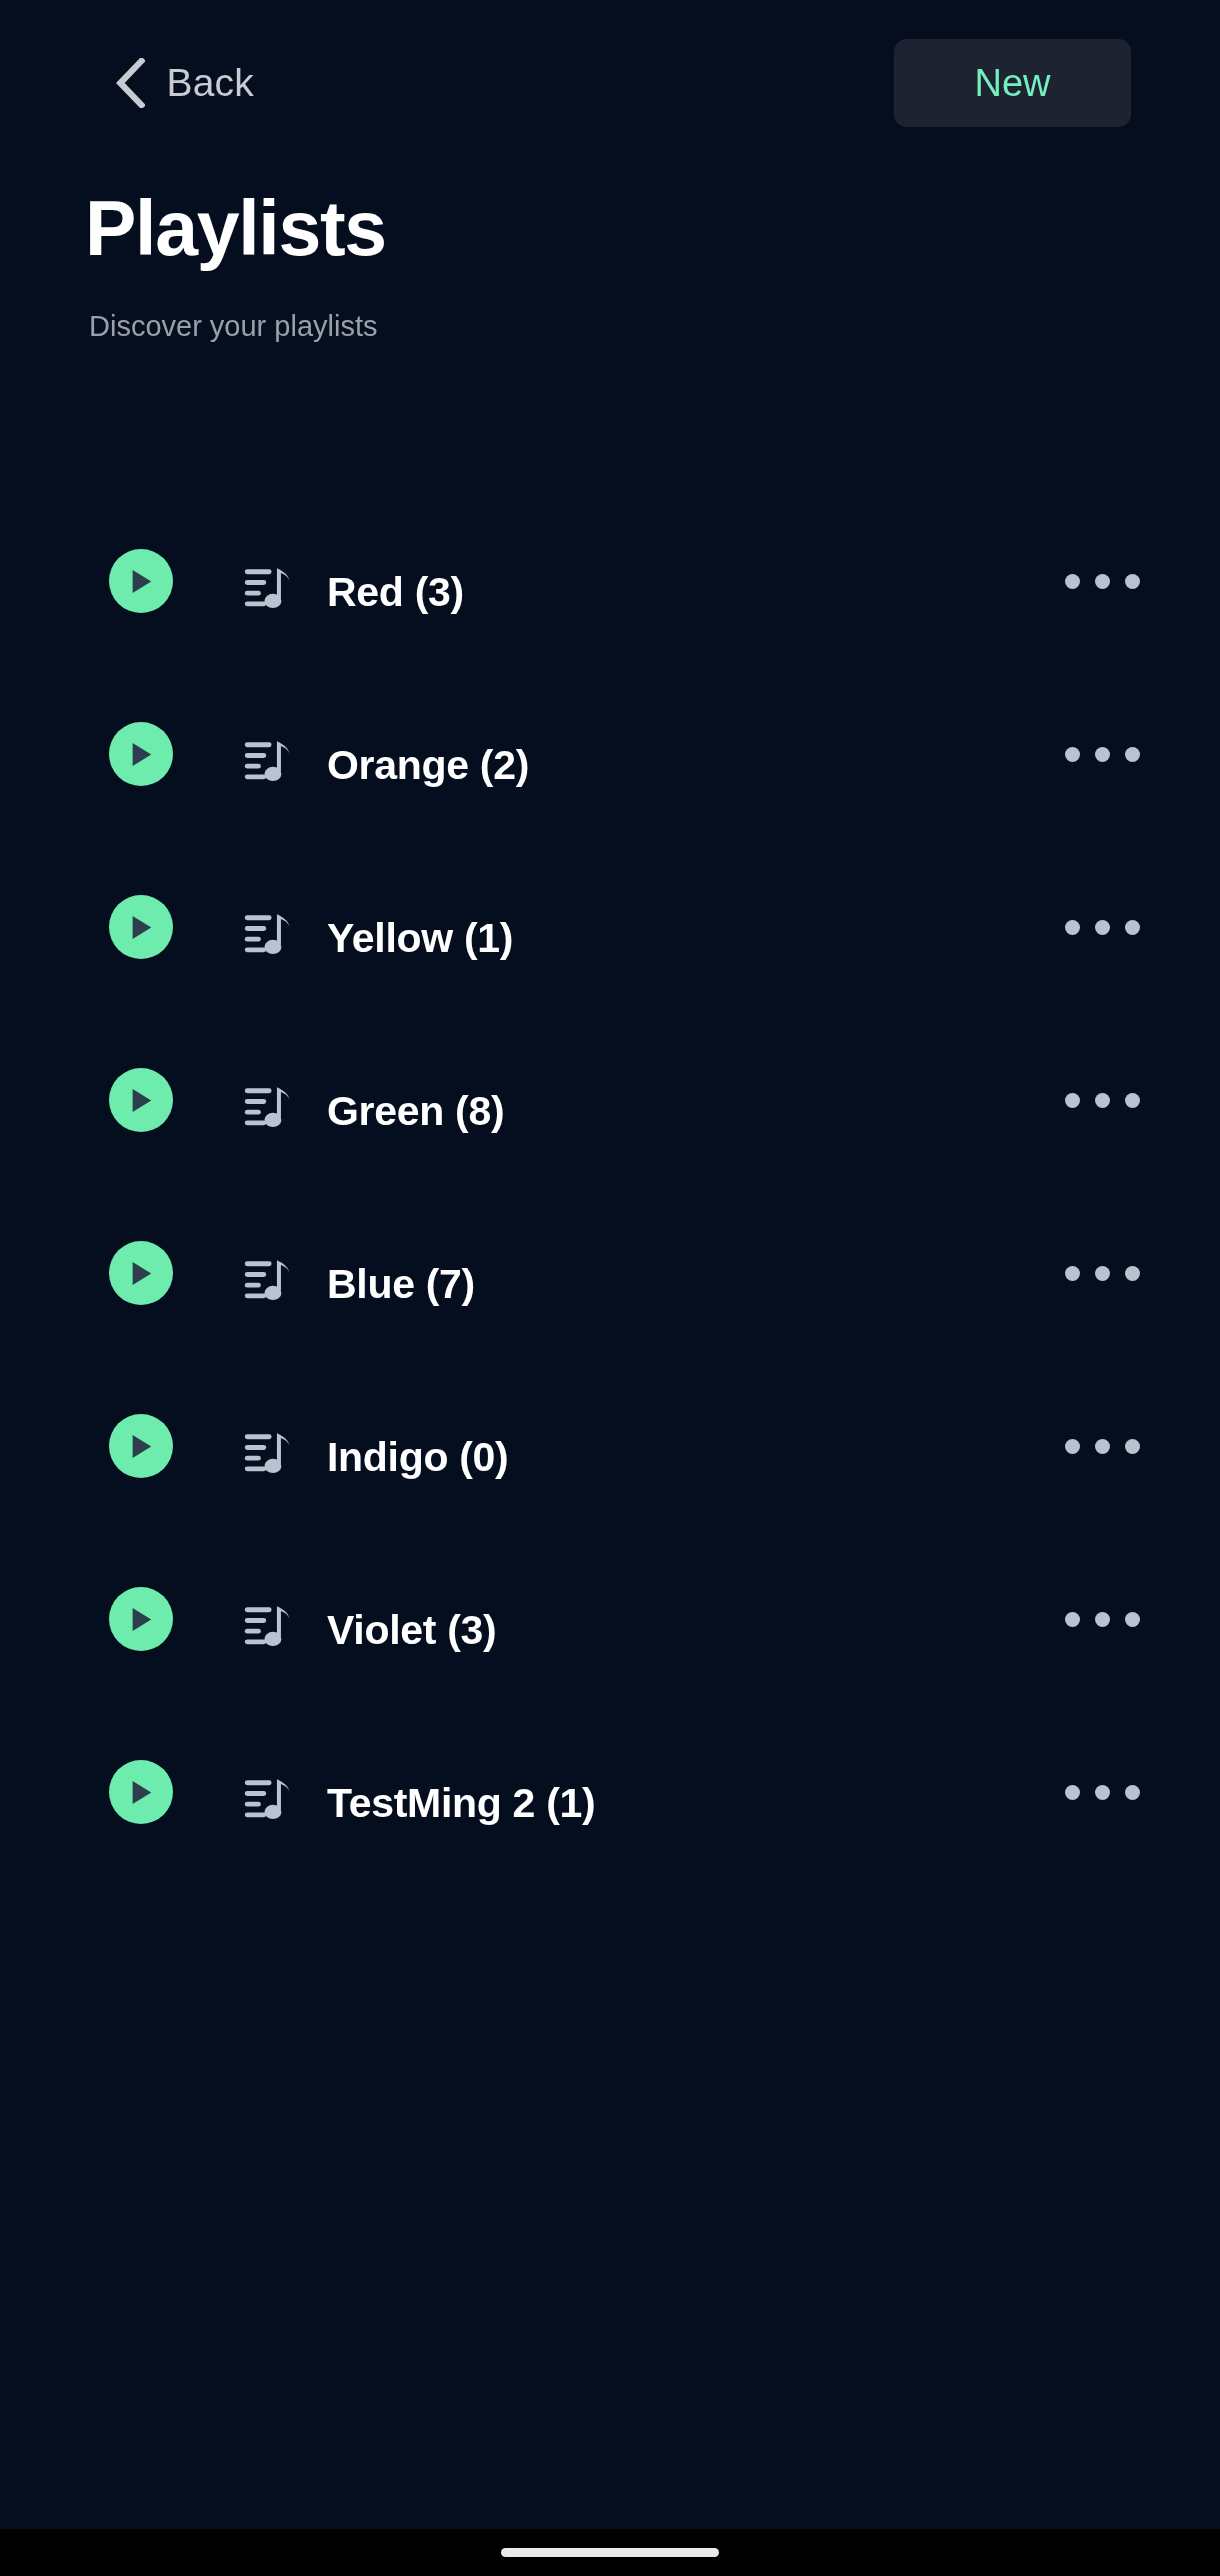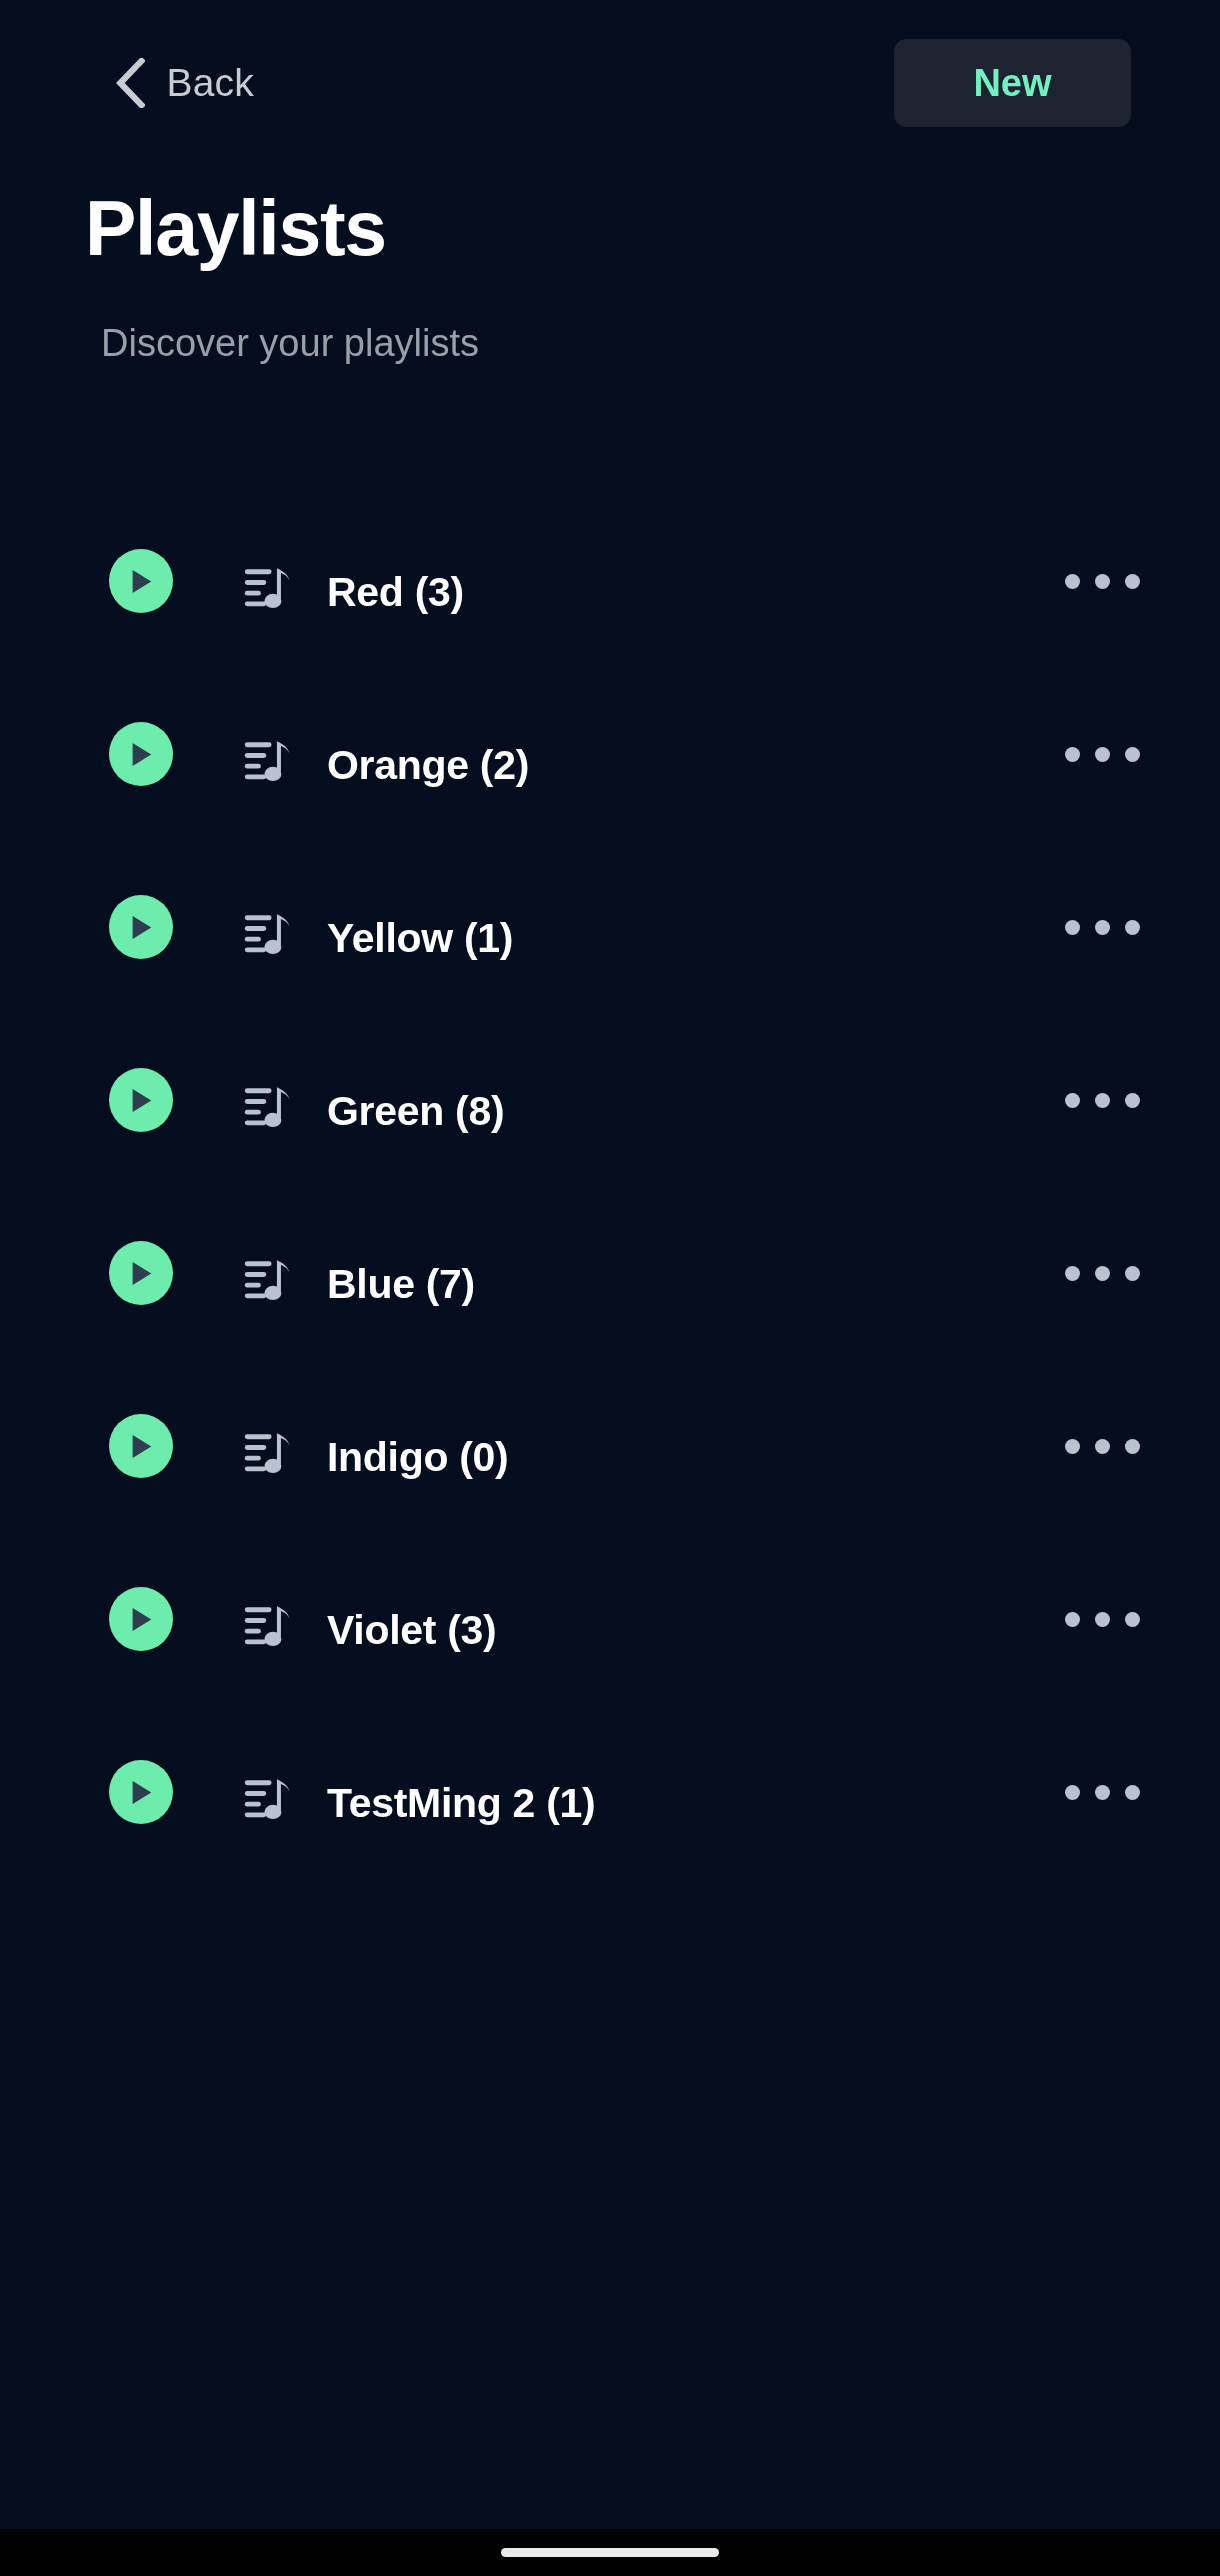--- a/index.html
+++ b/index.html
@@ -68,21 +68,21 @@
     border: none;
     display: flex;
     align-items: center;
     justify-content: center;
     cursor: pointer;
     padding: 0;
     font-family: inherit;
   }
   .new-button-label {
     font-size: 38px;
-    font-weight: 700;
+    font-weight: 400;
     color: #74f0c0;
     line-height: 1;
   }
 
   
   .page-header {
     position: absolute;
     top: 190px;
     left: 85px;
     width: 984px;
@@ -90,23 +90,23 @@
   .page-title {
     font-size: 77px;
     font-weight: 800;
     color: #ffffff;
     letter-spacing: -1.3px;
     line-height: 1;
     margin: 0;
     font-stretch: normal;
   }
   .page-subtitle {
-    margin: 16px;
+    margin: 4px;
     padding-top: 41px;
-    font-size: 38px;
+    font-size: 29px;
     font-weight: 400;
     color: #9aa0a9;
     line-height: 1;
     letter-spacing: 0px;
   }
 
   
   .playlist-list {
     position: absolute;
     top: 440px;

